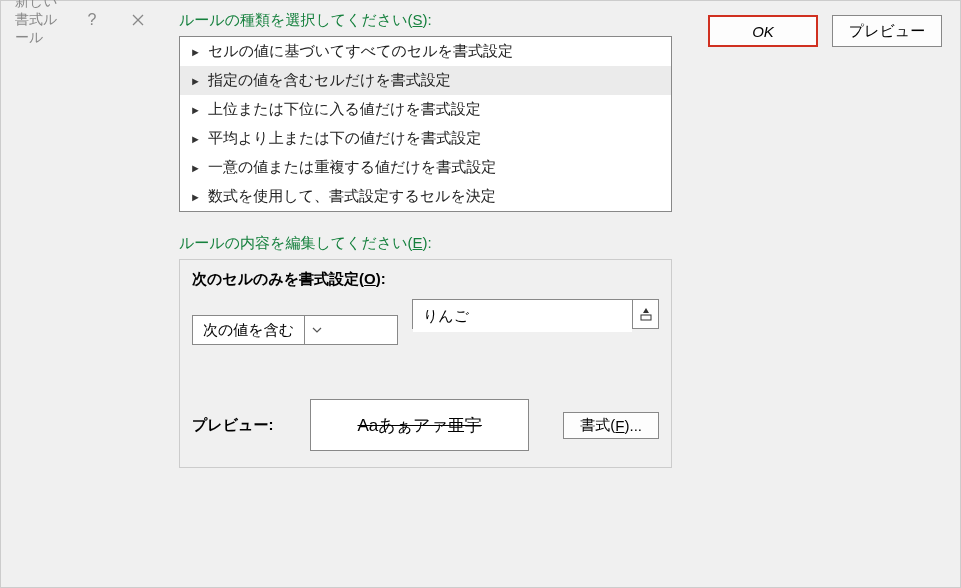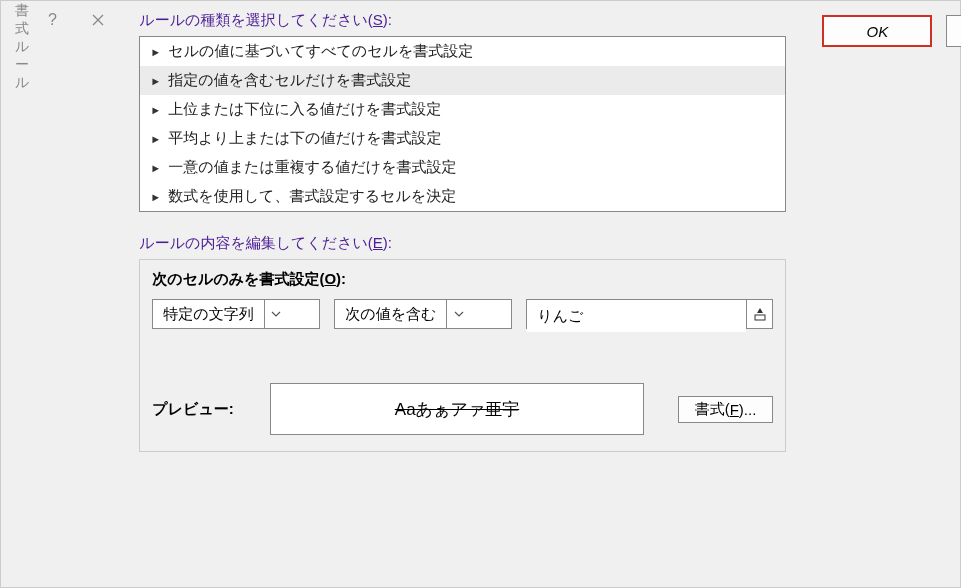--- a/index.html
+++ b/index.html
@@ -38,21 +38,21 @@
     }
     .content {
       padding: 10px 18px 14px 18px;
       flex: 1;
       display: flex;
       flex-direction: column;
     }
     .section-label {
       font-size: 15px;
       margin-bottom: 6px;
-      color: #4c1d95;
+      color: #15803d;
     }
     .section-label .u { text-decoration: underline; }
     .rule-type-list {
       border: 1px solid #888;
       background: #fff;
       margin-bottom: 22px;
     }
     .rule-type-item {
       padding: 5px 10px;
       font-size: 15px;
@@ -103,21 +103,21 @@
     .combo-btn {
       width: 24px;
       border-left: 1px solid #888;
       display: flex;
       align-items: center;
       justify-content: center;
       font-size: 10px;
       color: #555;
     }
     .combo1 { width: 168px; }
-    .combo2 { width: 178px; }
+    .combo2 { width: 206px; margin-top: 16px; }
     .value-input-wrap {
       flex: 1;
       display: flex;
       border: 1px solid #888;
       background: #fff;
       height: 30px;
     }
     .value-input {
       flex: 1;
       border: none;
@@ -241,28 +241,20 @@
     <div class="section-label">
       <span>ルールの内容を編集してください(</span><span class="u">E</span><span>):</span>
     </div>
 
     <div class="inner-group">
       <div class="inner-title">
         <span>次のセルのみを書式設定(</span><span class="u">O</span><span>):</span>
       </div>
 
       <div class="controls-row">
-        <div class="combo combo1">
-          <div class="combo-text">特定の文字列</div>
-          <div class="combo-btn">
-            <svg width="10" height="6" viewBox="0 0 10 6">
-                <polyline points="1,1 5,5 9,1" fill="none" stroke="#555" stroke-width="1.2"></polyline>
-              </svg>
-          </div>
-        </div>
         <div class="combo combo2">
           <div class="combo-text">次の値を含む</div>
           <div class="combo-btn">
             <svg width="10" height="6" viewBox="0 0 10 6">
                 <polyline points="1,1 5,5 9,1" fill="none" stroke="#555" stroke-width="1.2"></polyline>
               </svg>
           </div>
         </div>
         <div class="value-input-wrap">
           <input class="value-input" value="りんご" style="">

